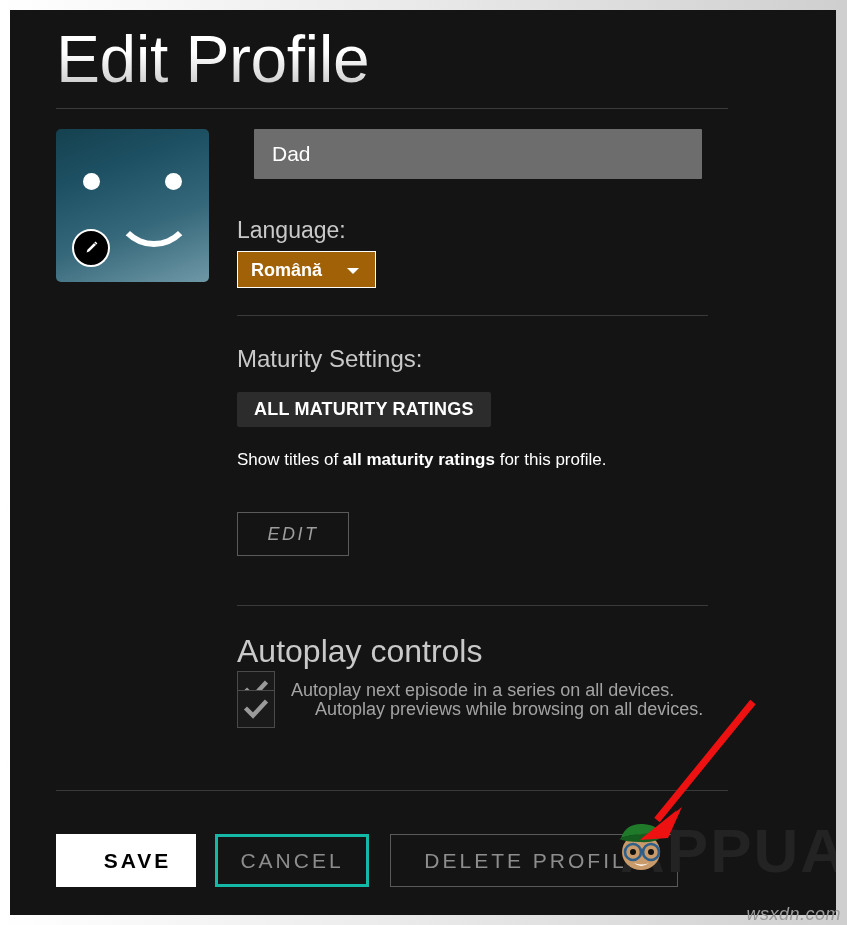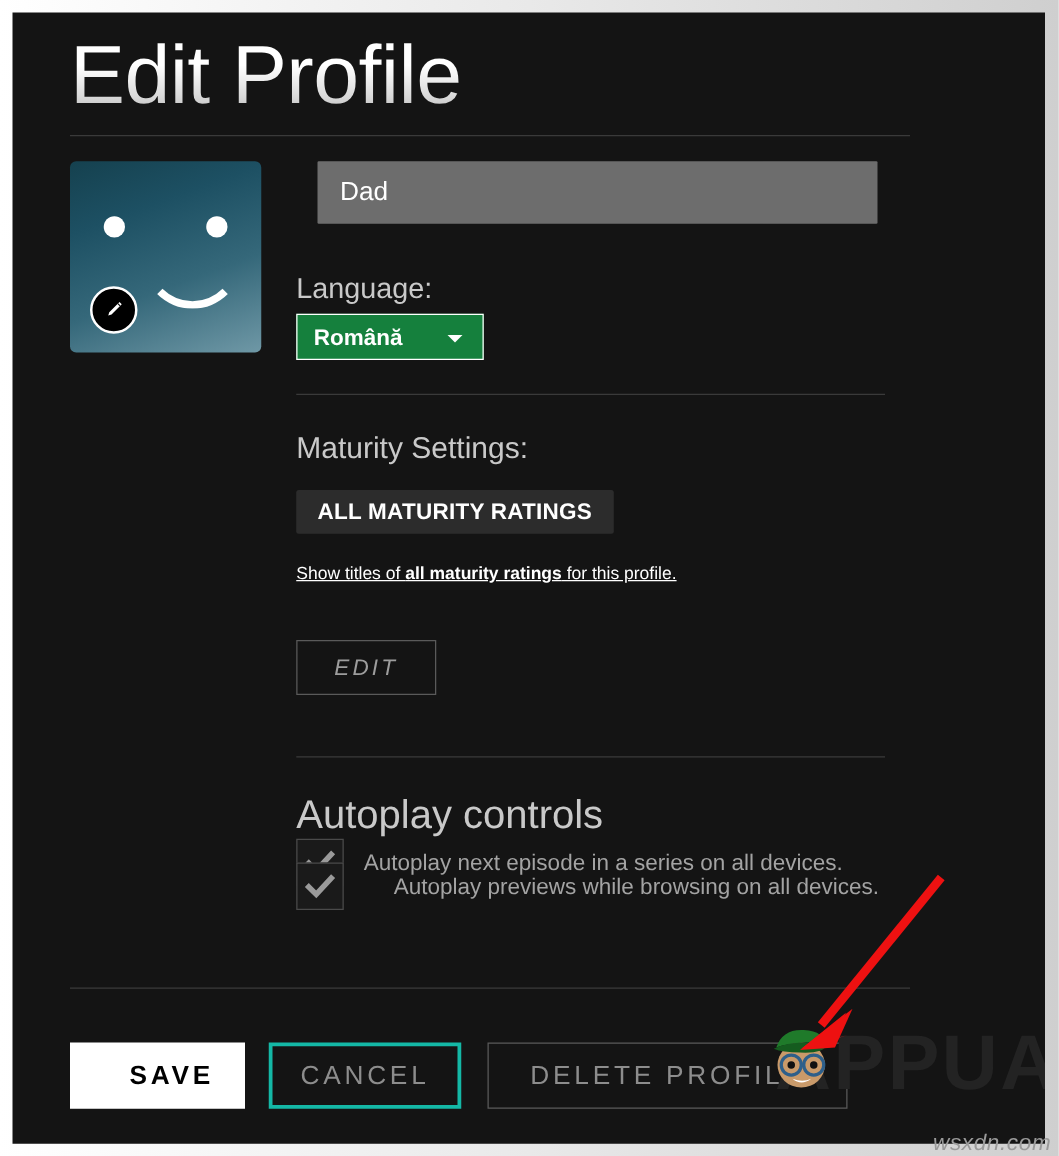--- a/index.html
+++ b/index.html
@@ -141,24 +141,24 @@
     left: 227px;
     top: 207px;
     font-size: 23px;
     color: #c9c9c9;
     white-space: nowrap;
   }
   .lang-select {
     position: absolute;
     left: 227px;
     top: 241px;
-    width: 150px;
+    width: 139px;
     height: 37px;
     border: 1px solid #ffffff;
-    background: #15803d;
+    background: #a16207;
     box-sizing: border-box;
   }
   .lang-value {
     position: absolute;
     left: 13px;
     top: 8px;
     font-size: 18px;
     font-weight: 700;
     color: #ffffff;
     white-space: nowrap;
@@ -195,24 +195,23 @@
     letter-spacing: 0.2px;
     display: flex;
     align-items: center;
     border-radius: 2px;
     white-space: nowrap;
   }
   .maturity-desc {
     position: absolute;
     left: 227px;
     top: 440px;
-    font-size: 14px;
+    font-size: 17px;
     color: #ffffff;
     white-space: nowrap;
-    text-decoration: underline;
   }
   .maturity-desc b { font-weight: 700; }
 
   .edit-btn {
     position: absolute;
     left: 227px;
     top: 502px;
     width: 112px;
     height: 44px;
     border: 1px solid #5a5a5a;

